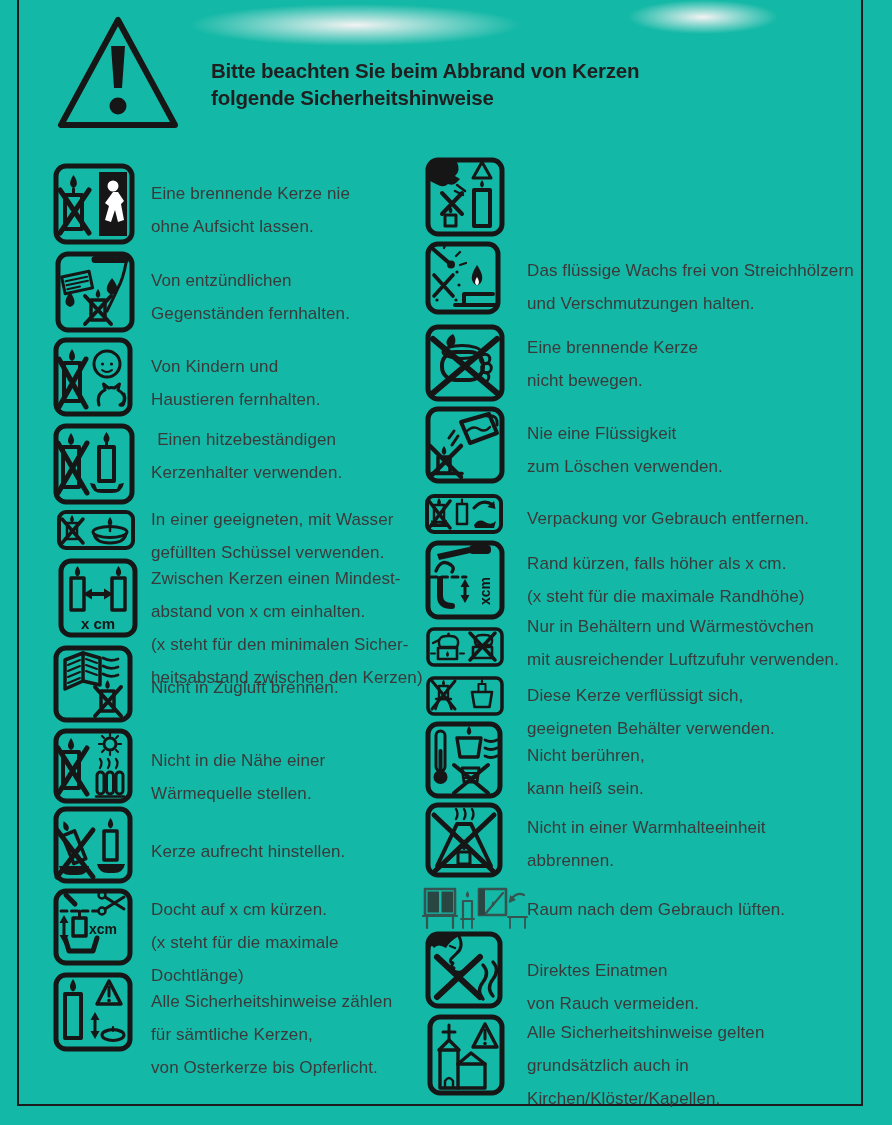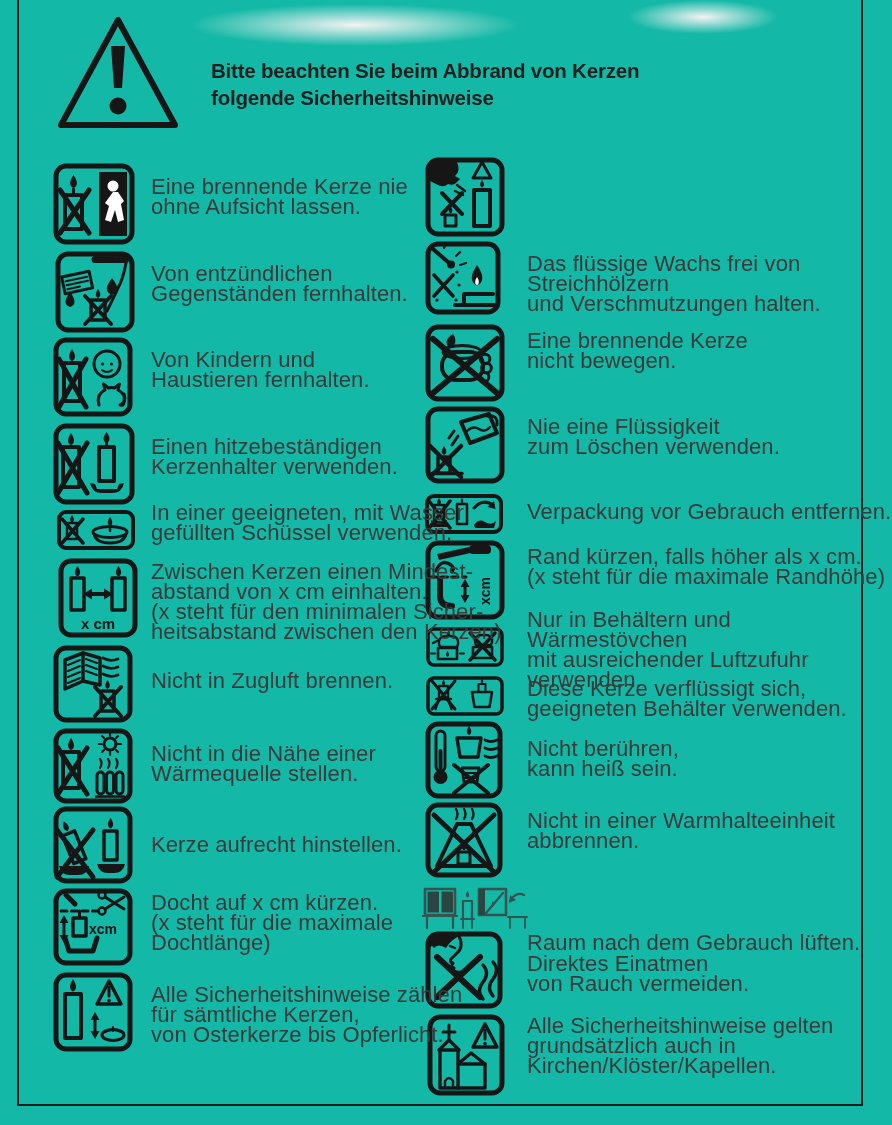--- a/index.html
+++ b/index.html
@@ -4,21 +4,21 @@
 <style>
   html,body{margin:0;padding:0;background:#fff;}
   #page{position:relative;width:892px;height:1125px;background:#14b8a6;overflow:hidden;
         font-family:"Liberation Sans",sans-serif;}
   .frame{position:absolute;left:17px;top:0;width:842px;height:1104px;
          border-left:2px solid #1c1c1c;border-right:2px solid #1c1c1c;border-bottom:2px solid #1c1c1c;}
   .smudge{position:absolute;background:radial-gradient(closest-side,#f3f3f3,rgba(255,255,255,0));}
   .title{position:absolute;left:211px;top:57px;font-size:20.5px;line-height:27px;font-weight:bold;
          color:#1f1f1f;letter-spacing:-0.2px;}
   .ic{position:absolute;}
-  .txt{position:absolute;font-size:22px;line-height:20px;color:#3a3a3a;white-space:pre-line;
+  .txt{position:absolute;font-size:17px;line-height:33px;color:#3a3a3a;white-space:pre-line;
        letter-spacing:0.1px;}
 </style>
 </head>
 <body>
 
 <div id="page">
   <div class="frame"></div>
   <div class="smudge" style="left:190px;top:4px;width:330px;height:42px;"></div>
   <div class="smudge" style="left:628px;top:0px;width:150px;height:34px;"></div>
 
@@ -387,21 +387,21 @@
       <circle cx="58" cy="29.5" r="1.8" fill="#161616" stroke="none"></circle>
     </g>
   </svg>
 
   <div class="txt" style="left:151px;top:177px;">Eine brennende Kerze nie
 ohne Aufsicht lassen.</div>
   <div class="txt" style="left:151px;top:264px;">Von entzündlichen
 Gegenständen fernhalten.</div>
   <div class="txt" style="left:151px;top:350px;">Von Kindern und
 Haustieren fernhalten.</div>
-  <div class="txt" style="left:151px;top:437px;">Einen hitzebeständigen
+  <div class="txt" style="left:151px;top:423px;text-align:center;">Einen hitzebeständigen
 Kerzenhalter verwenden.</div>
   <div class="txt" style="left:151px;top:503px;">In einer geeigneten, mit Wasser
 gefüllten Schüssel verwenden.</div>
   <div class="txt" style="left:151px;top:671px;">Nicht in Zugluft brennen.</div>
   <div class="txt" style="left:151px;top:562px;">Zwischen Kerzen einen Mindest-
 abstand von x cm einhalten.
 (x steht für den minimalen Sicher-
 heitsabstand zwischen den Kerzen)</div>
   <div class="txt" style="left:151px;top:744px;">Nicht in die Nähe einer
 Wärmequelle stellen.</div>
@@ -423,19 +423,19 @@
   <div class="txt" style="left:527px;top:547px;">Rand kürzen, falls höher als x cm.
 (x steht für die maximale Randhöhe)</div>
   <div class="txt" style="left:527px;top:610px;">Nur in Behältern und Wärmestövchen
 mit ausreichender Luftzufuhr verwenden.</div>
   <div class="txt" style="left:527px;top:679px;">Diese Kerze verflüssigt sich,
 geeigneten Behälter verwenden.</div>
   <div class="txt" style="left:527px;top:739px;">Nicht berühren,
 kann heiß sein.</div>
   <div class="txt" style="left:527px;top:811px;">Nicht in einer Warmhalteeinheit
 abbrennen.</div>
-  <div class="txt" style="left:527px;top:933px;">Raum nach dem Gebrauch lüften.</div>
+  <div class="txt" style="left:527px;top:893px;">Raum nach dem Gebrauch lüften.</div>
   <div class="txt" style="left:527px;top:954px;">Direktes Einatmen
 von Rauch vermeiden.</div>
   <div class="txt" style="left:527px;top:1016px;">Alle Sicherheitshinweise gelten
 grundsätzlich auch in
 Kirchen/Klöster/Kapellen.</div>
 </div>
 
 </body></html>

